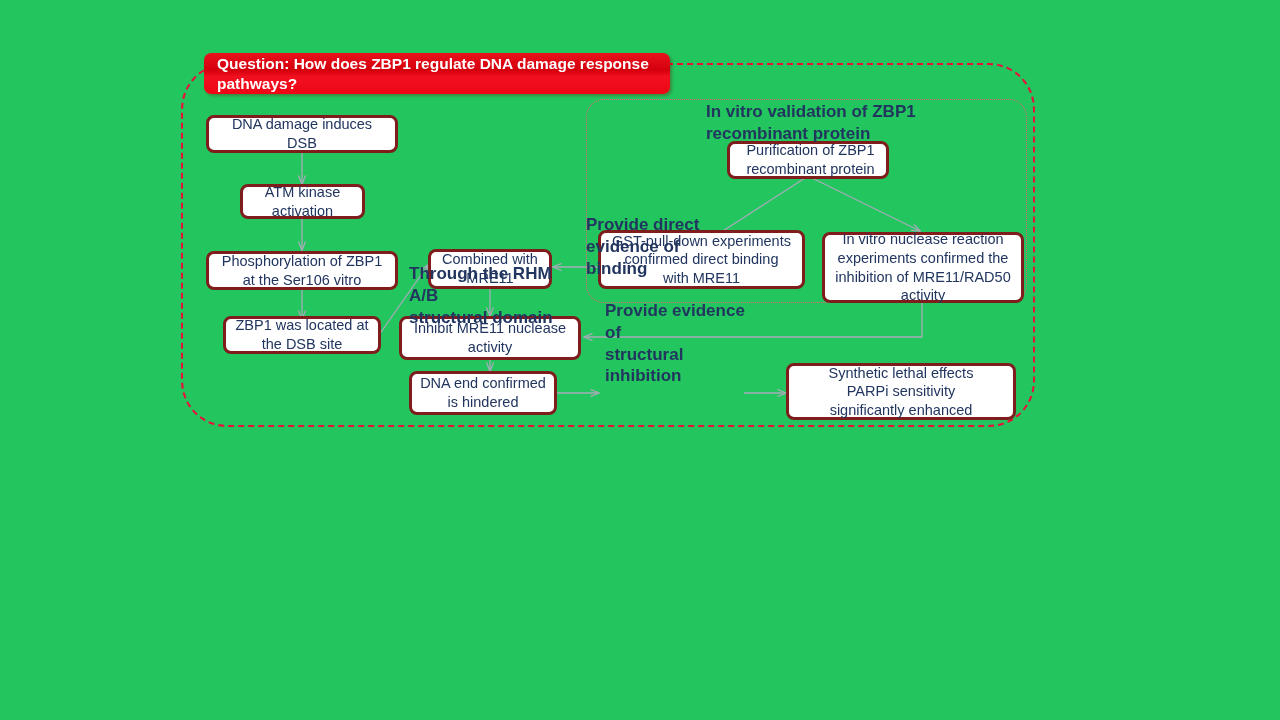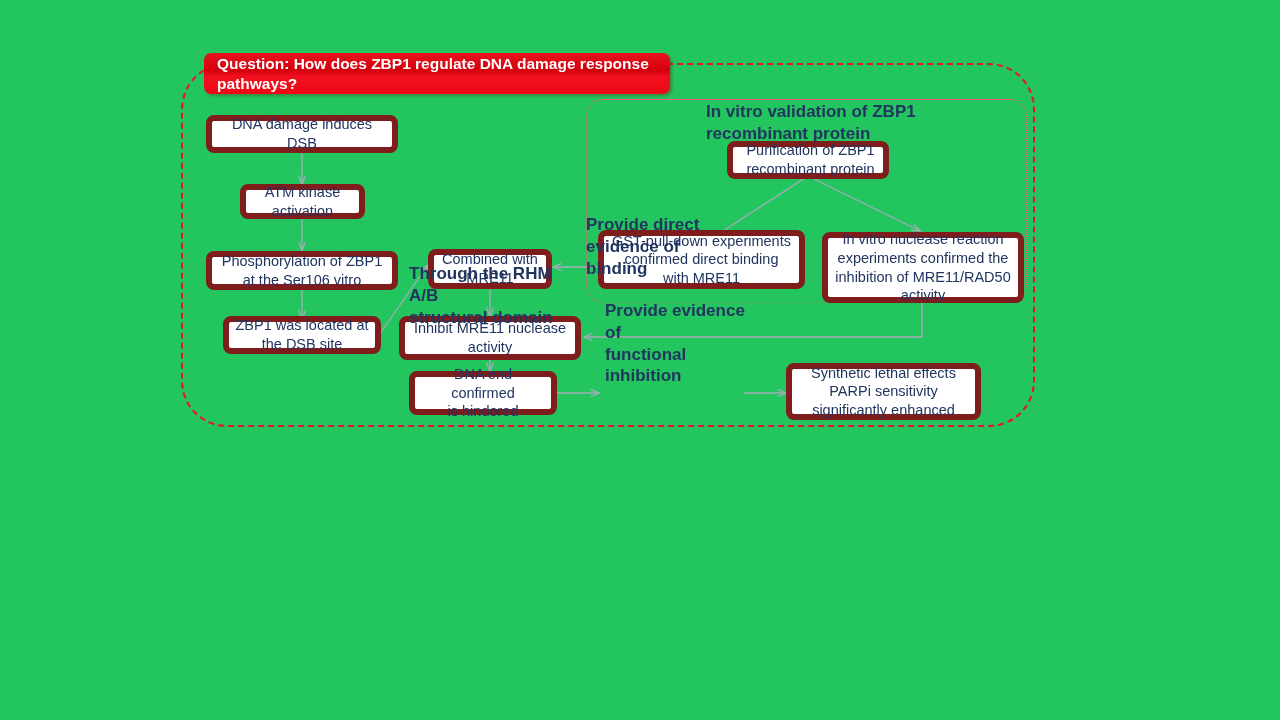--- a/index.html
+++ b/index.html
@@ -17,21 +17,21 @@
   }
   #svg-layer {
     position: absolute; left: 0; top: 0;
     width: 1280px; height: 720px;
     pointer-events: none;
   }
 
   
   .node {
     position: absolute;
-    border: 6px solid #7f1d1d;
+    border: 3px solid #7f1d1d;
     border-radius: 8px;
     background: #ffffff;
     color: #21355f;
     font-size: 14.5px;
     line-height: 1.28;
     text-align: center;
     display: flex;
     align-items: center;
     justify-content: center;
     padding: 3px 6px;
@@ -157,35 +157,35 @@
   <div class="node" style="left:428px; top:249px; width:124px; height:40px;">Combined with
 MRE11</div>
 
   <div class="node" style="left:399px; top:316px; width:182px; height:44px;">Inhibit MRE11 nuclease
 activity</div>
 
   <div class="node" style="left:409px; top:371px; width:148px; height:44px;">DNA end confirmed
 is hindered</div>
 
 
-  <div class="node" style="left:786px; top:363px; width:195px; height:57px;">Synthetic lethal effects
+  <div class="node" style="left:786px; top:363px; width:230px; height:57px;">Synthetic lethal effects
 PARPi sensitivity
 significantly enhanced</div>
 
   <div class="node" style="left:727px; top:141px; width:162px; height:38px;padding-left:11px;">Purification of ZBP1
 recombinant protein</div>
 
   <div class="label" style="left:586px; top:197px; width:148px;margin-top:17px;">Provide direct
 evidence of binding</div>
 
   <div class="node" style="left:598px; top:230px; width:207px; height:59px;">GST-pull-down experiments
 confirmed direct binding
 with MRE11</div>
 
   <div class="node" style="left:822px; top:232px; width:202px; height:71px;text-align:center;">In vitro nuclease reaction
 experiments confirmed the
 inhibition of MRE11/RAD50
 activity</div>
 
   <div class="label" style="left:605px; top:300px; width:150px;">Provide evidence of
-functional inhibition</div>
+structural inhibition</div>
 
 </div>
 
 </body></html>

